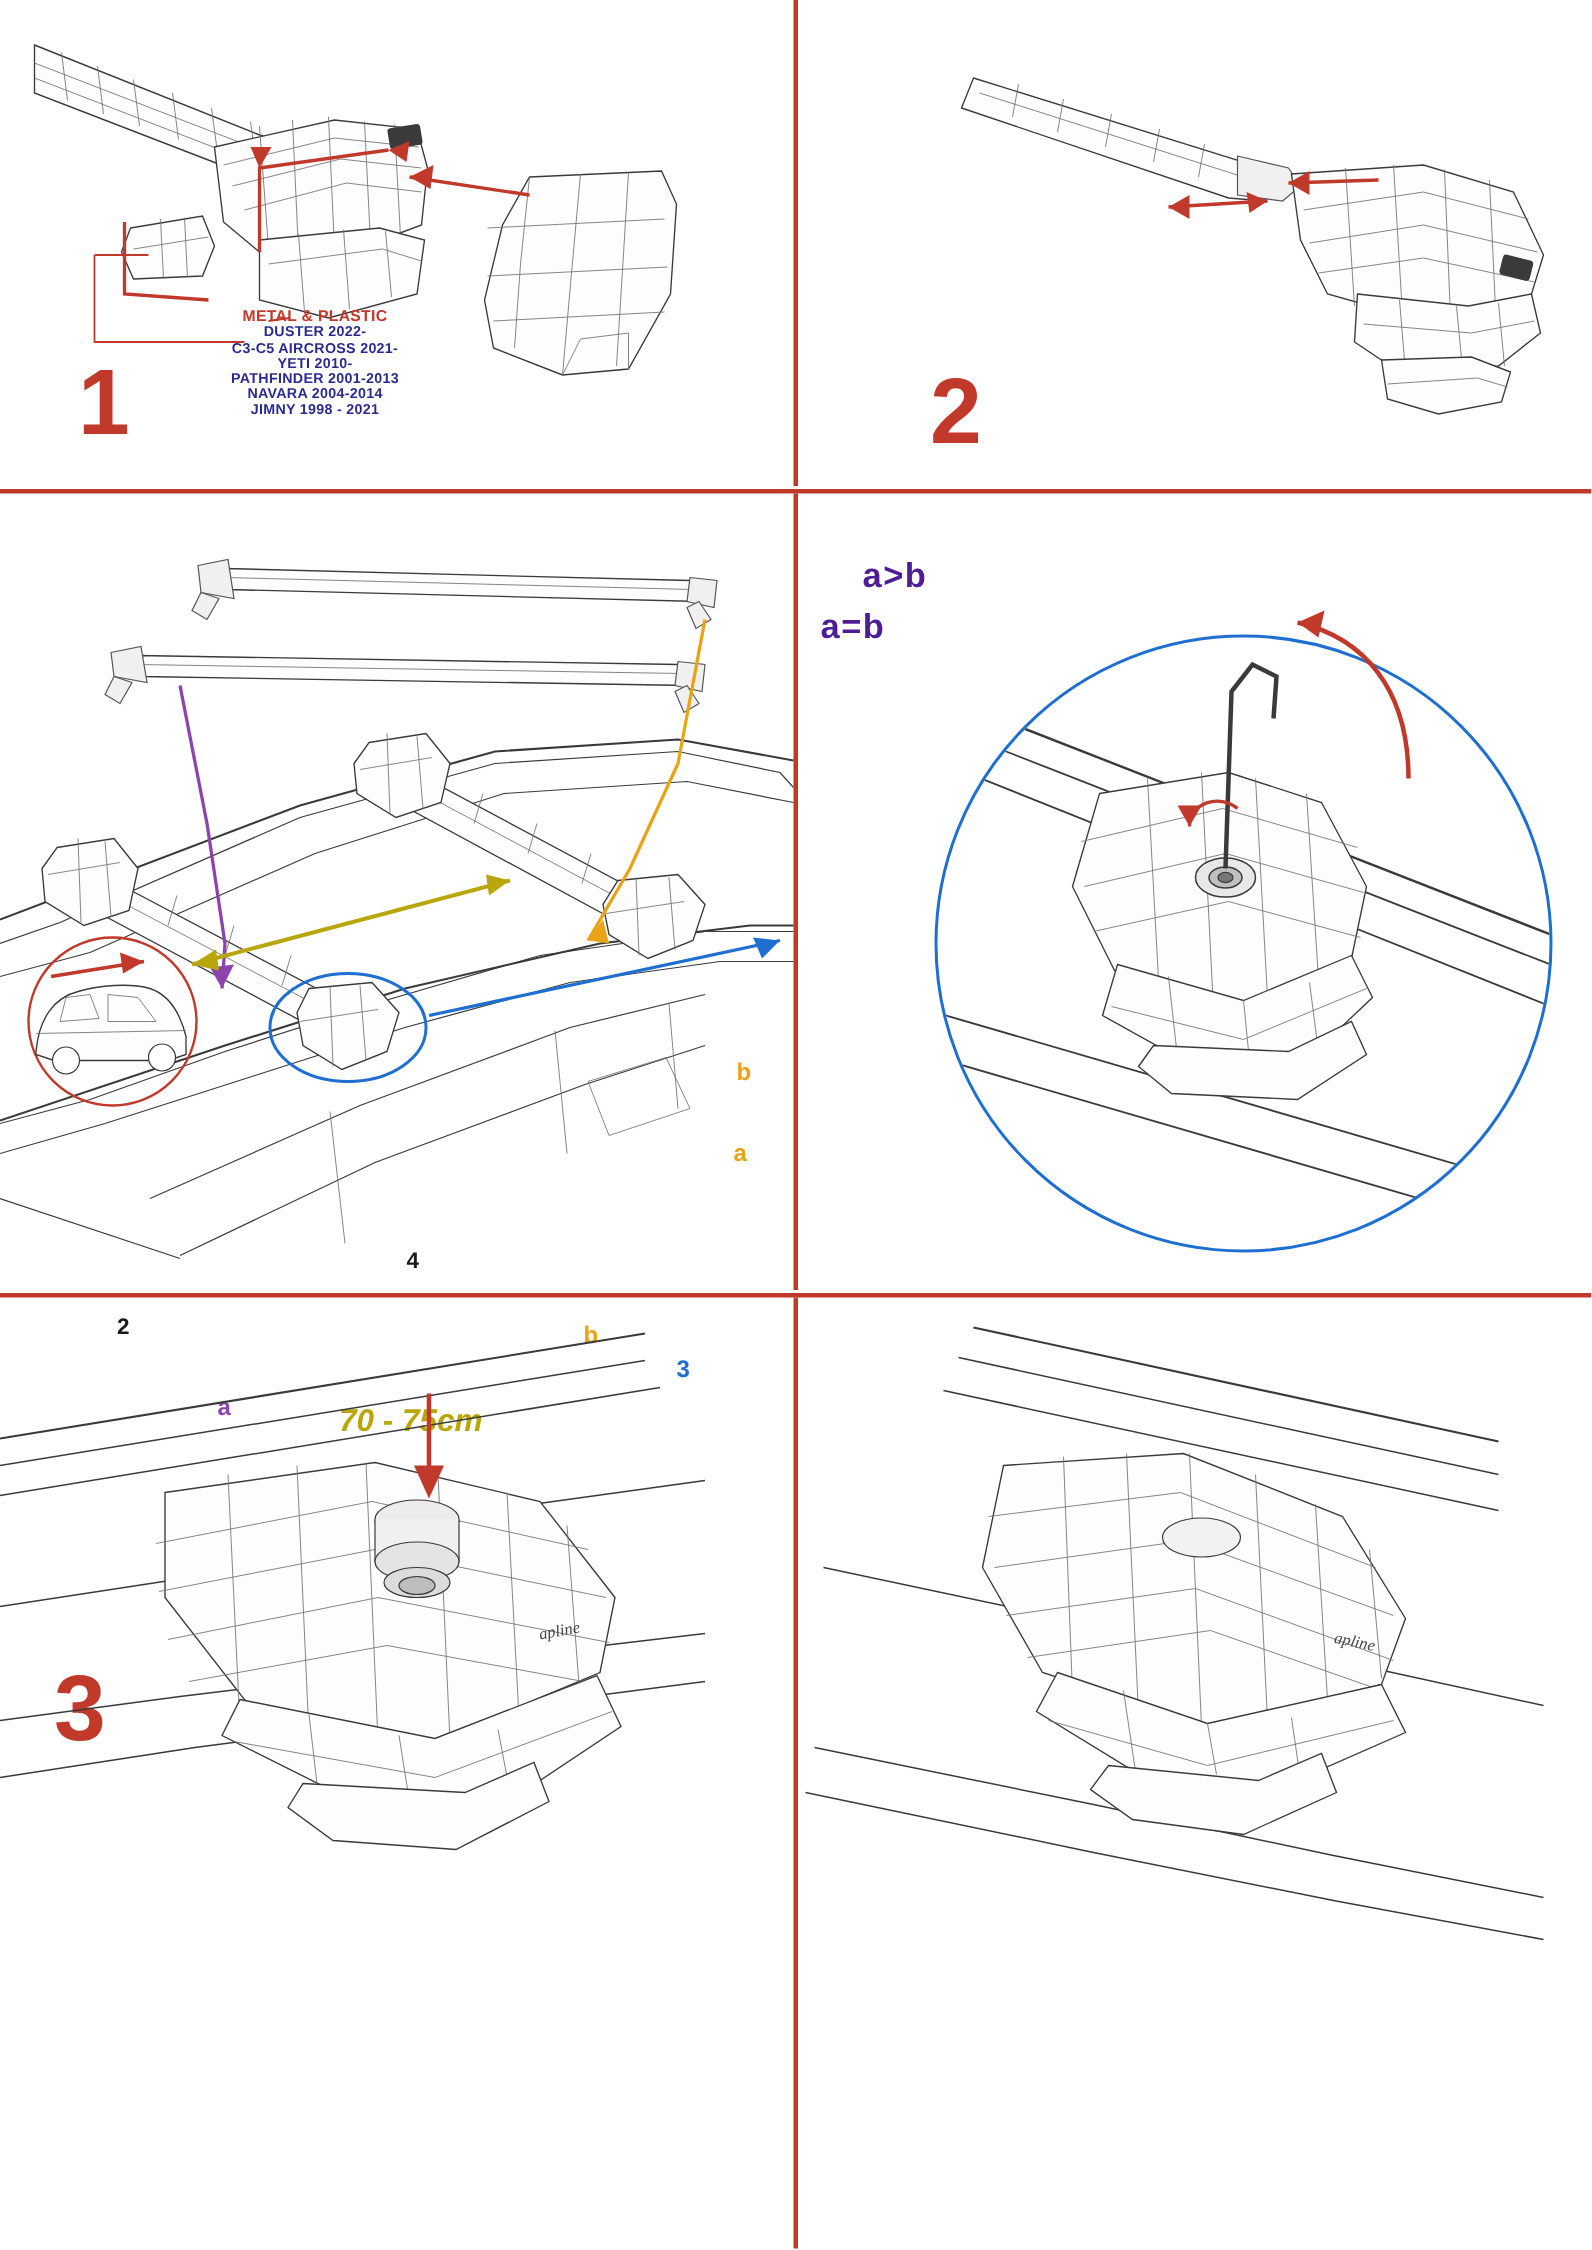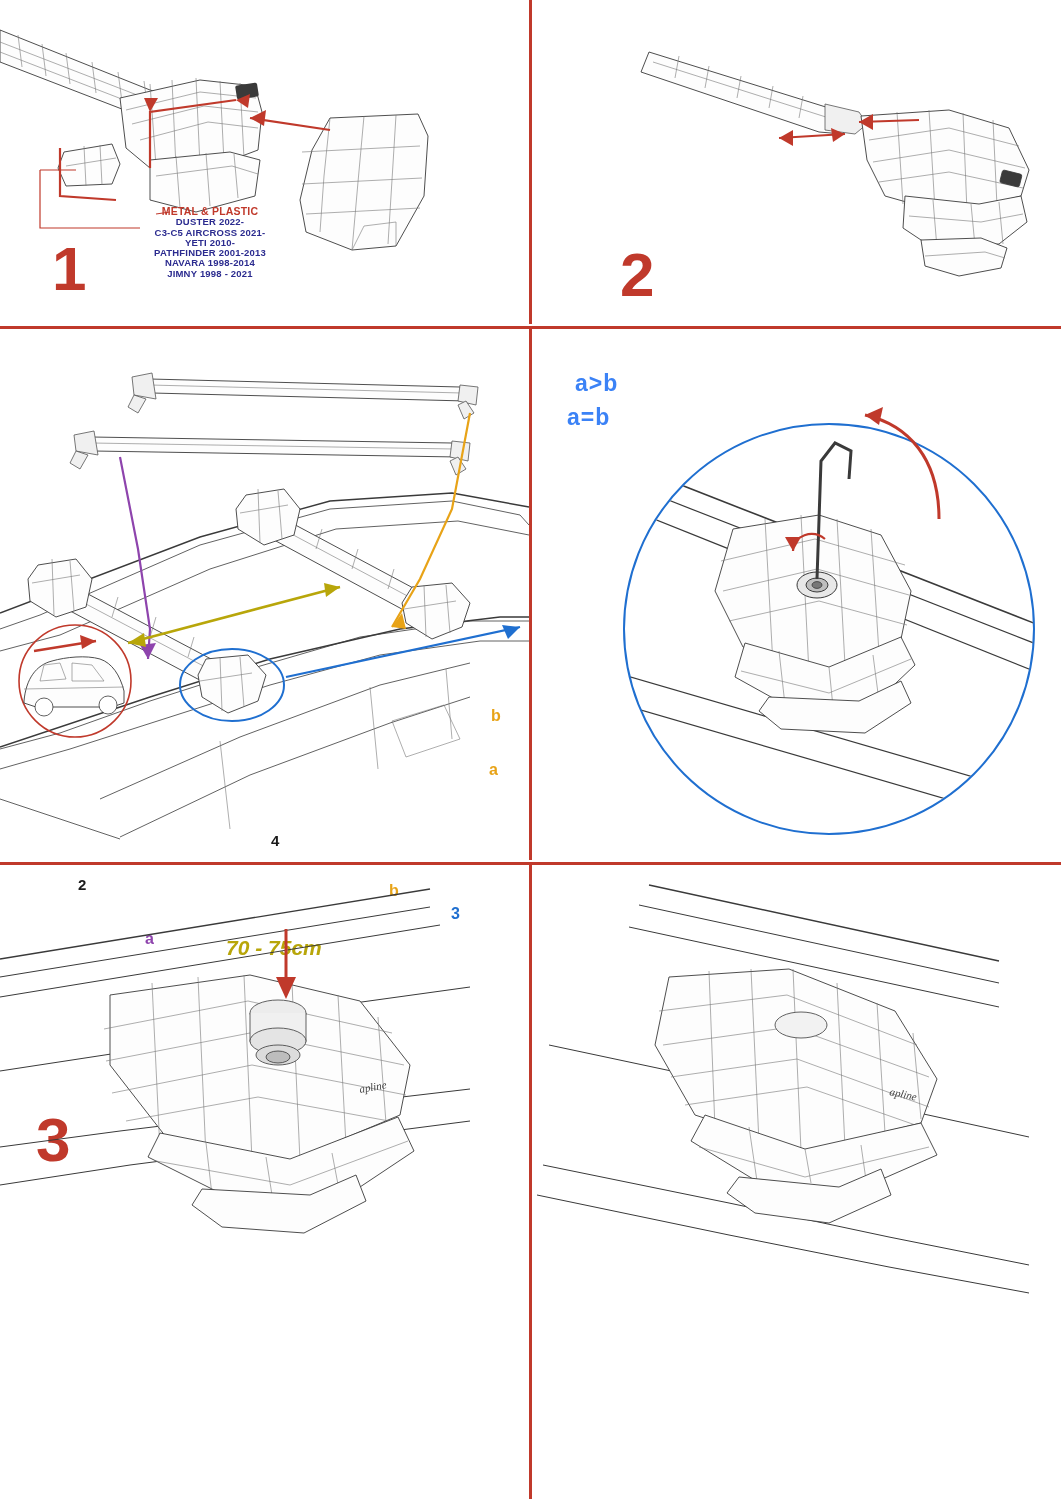--- a/index.html
+++ b/index.html
@@ -7,21 +7,21 @@
   .sheet{position:absolute;inset:0;}
   .hr{position:absolute;left:0;width:1061px;height:3px;background:#c0392b;}
   .vsep{position:absolute;width:3px;background:#c0392b;}
   .step-num{position:absolute;font-family:"Liberation Sans",sans-serif;font-weight:bold;color:#c0392b;line-height:1;}
   .panel{position:absolute;}
   svg{display:block;overflow:visible;}
   .lbl{position:absolute;font-weight:bold;}
   .metal-list{position:absolute;text-align:center;line-height:1.08;font-size:9.5px;font-weight:bold;color:#2b2b8f;letter-spacing:.2px;}
   .metal-title{color:#c0392b;font-size:10.5px;font-weight:bold;}
   .ab{position:absolute;font-size:23px;font-weight:bold;letter-spacing:1px;}
-  .ab .m{color:#3b82f6;}
+  .ab .m{color:#4c1d95;}
   .dist{position:absolute;color:#b8a60a;font-size:21px;font-weight:bold;font-style:italic;}
   .wm{fill:none;stroke:#3a3a3a;stroke-width:.8;}
   .wm2{fill:none;stroke:#777;stroke-width:.6;}
   .fillw{fill:#fdfdfd;stroke:#3a3a3a;stroke-width:.9;}
   .fillg{fill:#f0f0f0;stroke:#555;stroke-width:.8;}
   .red{stroke:#c0392b;fill:none;stroke-width:2.2;}
   .redthin{stroke:#c0392b;fill:none;stroke-width:1.2;}
   .blue{stroke:#1f6fd0;fill:none;stroke-width:2.2;}
   .bluecirc{stroke:#1f6fd0;fill:none;stroke-width:2;}
   .apline{font-size:11px;font-style:italic;fill:#444;font-family:"Liberation Serif",serif;}
@@ -30,21 +30,21 @@
 <body>
 
 <div class="sheet">
 
   <div class="hr" style="top:326px;"></div>
   <div class="hr" style="top:862px;"></div>
   <div class="vsep" style="left:529px;top:329px;height:531px;"></div>
   <div class="vsep" style="left:529px;top:865px;height:634px;"></div>
   <div class="vsep" style="left:529px;top:0px;height:324px;"></div>
 
-  <div class="panel" style="left:0;top:0;width:529px;height:244px;">
+  <div class="panel" style="left:0;top:0;width:529px;height:244px;padding-left:23px;">
     <svg width="529" height="326" viewBox="0 0 529 326">
 
       <g class="wm">
         <path d="M0,30 L150,90 L250,118 L258,126 L252,140 L140,116 L0,62 Z" class="fillw"></path>
         <path d="M0,42 L150,100 L250,126" class="wm2"></path>
         <path d="M0,52 L145,108 L248,133" class="wm2"></path>
         <path d="M18,35 L22,67" class="wm2"></path>
           <path d="M42,44 L46,76" class="wm2"></path>
         <path d="M66,53 L70,84" class="wm2"></path>
           <path d="M92,62 L96,93" class="wm2"></path>
@@ -105,21 +105,21 @@
         <path d="M156,214 L170,212"></path>
       </g>
     </svg>
 
     <div class="metal-list" style="left:52px;top:206px;width:316px;">
       <div class="metal-title">METAL &amp; PLASTIC</div>
       <div>DUSTER 2022-</div>
       <div>C3-C5 AIRCROSS 2021-</div>
       <div>YETI 2010-</div>
       <div>PATHFINDER 2001-2013</div>
-      <div>NAVARA 1998-2014</div>
+      <div>NAVARA 2004-2014</div>
       <div>JIMNY 1998 - 2021</div>
     </div>
 
     <div class="step-num" style="left:52px;top:238px;font-size:62px;">1</div>
   </div>
 
   <div class="panel" style="left:529px;top:0;width:532px;height:326px;">
     <svg width="532" height="326" viewBox="0 0 532 326">
       <g class="wm">
 
@@ -278,21 +278,21 @@
     <div class="lbl" style="left:451px;top:576px;color:#1f6fd0;font-size:16px;">3</div>
     <div class="lbl" style="left:240px;top:657px;color:#1f6fd0;font-size:18px;">1</div>
     <div class="dist" style="left:226px;top:607px;">70 - 75cm</div>
 
     <div class="step-num" style="left:36px;top:780px;font-size:62px;">3</div>
   </div>
 
   <div class="ab" style="left:575px;top:370px;">
     <span class="m">a&gt;b</span>
   </div>
-  <div class="ab" style="left:567px;top:404px;">
+  <div class="ab" style="left:547px;top:404px;">
     <span class="m">a=b</span>
   </div>
 
   <div class="panel" style="left:529px;top:329px;width:532px;height:533px;">
     <svg width="532" height="533" viewBox="0 0 532 533">
 
       <circle cx="300" cy="300" r="205" class="bluecirc"></circle>
 
       <defs>
           <clipPath id="cc">

